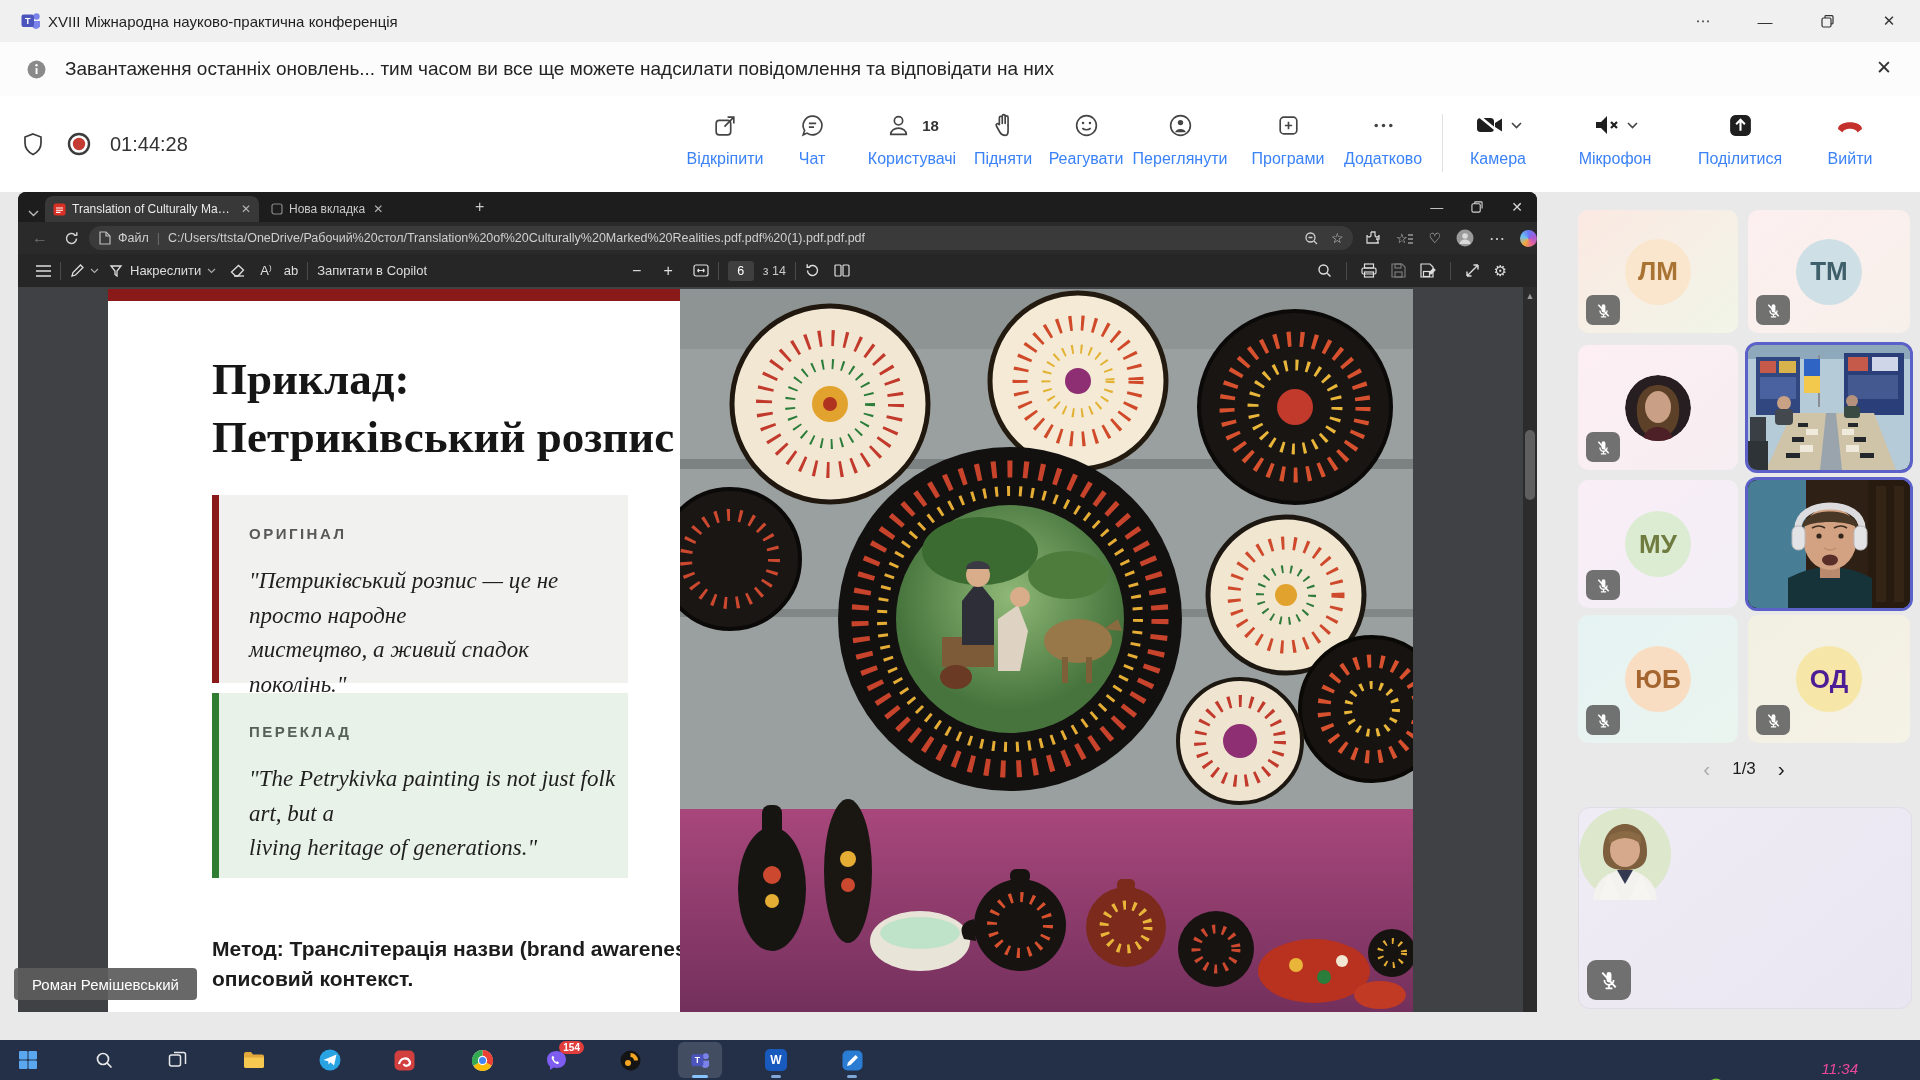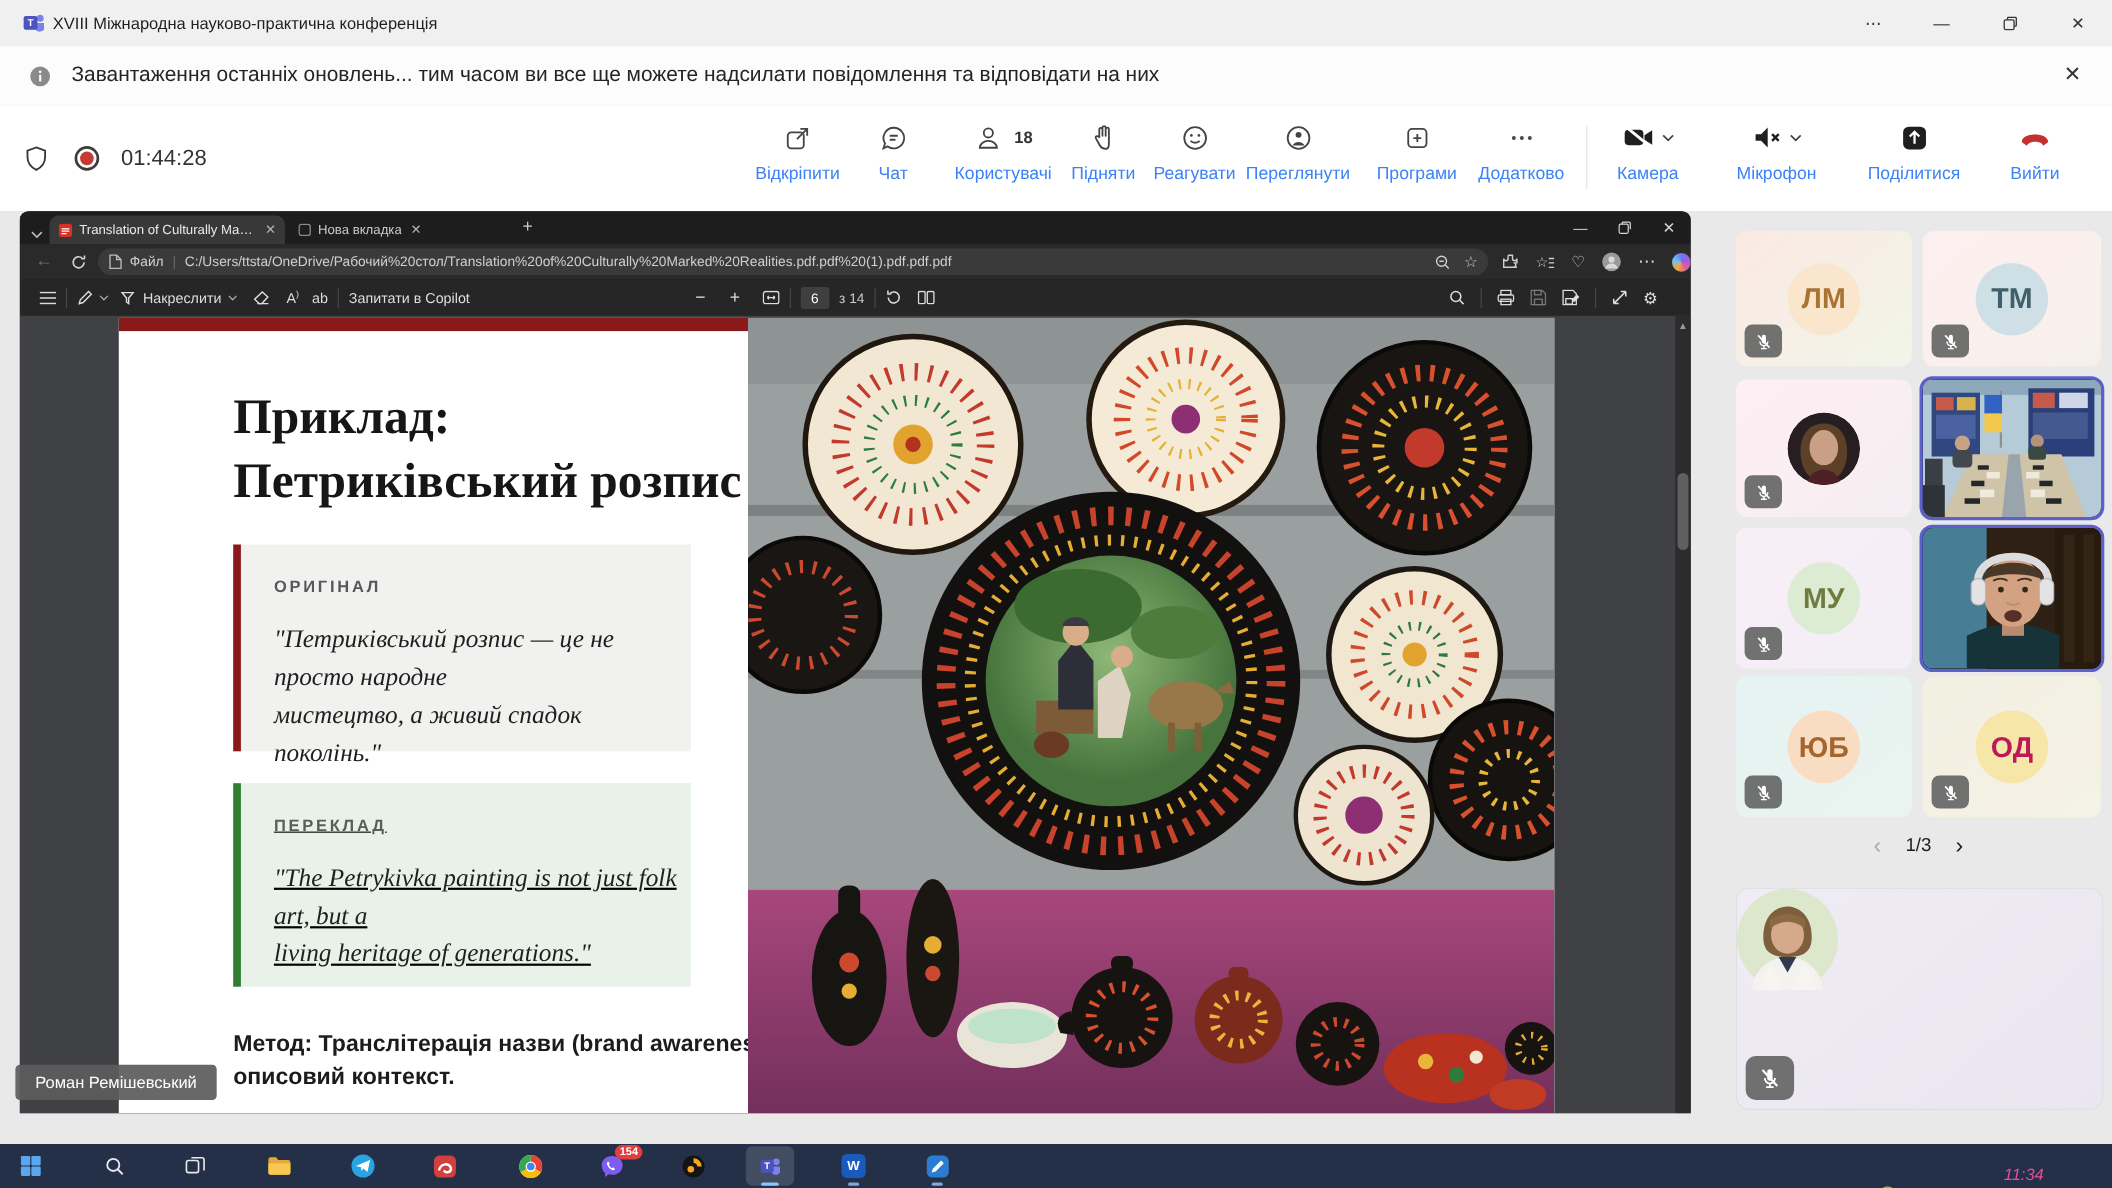--- a/index.html
+++ b/index.html
@@ -56,21 +56,21 @@
   .viewport{position:absolute;left:0;top:95px;width:100%;height:725px;background:#3f4144;}
   .page{position:absolute;left:90px;top:2px;width:1305px;height:723px;background:#ffffff;overflow:hidden;}
   .redbar{position:absolute;left:0;top:0;width:572px;height:12px;background:var(--slide-red);}
   .heading{position:absolute;left:104px;top:62px;font-family:"Liberation Serif",serif;
     font-weight:bold;font-size:45px;line-height:1.28;color:#161616;}
   .quotebox{position:absolute;left:104px;width:416px;padding:30px 0 0 30px;box-sizing:border-box;}
   .qb-label{font-size:15px;font-weight:bold;letter-spacing:2.5px;color:#575f58;}
   .qb-quote{font-family:"Liberation Serif",serif;font-style:italic;font-size:23px;
     line-height:1.5;color:#1f1f1f;margin-top:22px;}
   .box-orig{top:206px;height:188px;background:#f1f1f0;border-left:7px solid var(--slide-red);}
-  .box-trans{top:423px;height:185px;background:#e9f2e8;border-left:7px solid var(--slide-green);text-decoration:underline;}
+  .box-trans{top:404px;height:185px;background:#e9f2e8;border-left:7px solid var(--slide-green);}
   .method{position:absolute;left:104px;top:645px;font-size:21px;font-weight:bold;
     color:#1c1c1c;line-height:1.45;}
   .photo{position:absolute;left:572px;top:0;width:733px;height:723px;}
   .pdf-scroll{position:absolute;right:0;top:0;width:14px;height:725px;background:#2c2c2c;}
   .pdf-scroll .up{color:#9a9a9a;font-size:9px;text-align:center;padding-top:4px;}
   .pdf-thumb{position:absolute;left:2px;top:143px;width:10px;height:70px;background:#5f5f5f;border-radius:5px;}
   
   .presenter{position:absolute;left:14px;top:776px;height:32px;padding:0 18px;
     background:rgba(92,92,92,.93);border-radius:4px;color:#fff;font-size:15px;
     display:flex;align-items:center;}
@@ -762,21 +762,21 @@
       <div class="micoff">
         <svg width="17" height="17" viewBox="0 0 18 18">
             <rect x="7" y="2.5" width="4" height="8.5" rx="2" fill="#fff"></rect>
             <path d="M5.2 9 a3.8 4 0 0 0 7.6 0" fill="none" stroke="#fff" stroke-width="1.4"></path>
             <path d="M9 13 v2.2 M6.2 15.8 h5.6" stroke="#fff" stroke-width="1.4"></path>
             <line x1="3.5" y1="3" x2="14.5" y2="15" stroke="#fff" stroke-width="1.6"></line>
           </svg>
       </div>
     </div>
     <div class="tile" style="left: 1748px; top: 423px; width: 162px; height: 128px; background: linear-gradient(140deg, rgb(242, 240, 225), rgb(245, 242, 230));">
-      <div class="avatar" style="background: rgb(246, 231, 169); color: #be185d;">ОД</div>
+      <div class="avatar" style="background: rgb(246, 231, 169); color: #4c1d95;">ОД</div>
       <div class="micoff">
         <svg width="17" height="17" viewBox="0 0 18 18">
             <rect x="7" y="2.5" width="4" height="8.5" rx="2" fill="#fff"></rect>
             <path d="M5.2 9 a3.8 4 0 0 0 7.6 0" fill="none" stroke="#fff" stroke-width="1.4"></path>
             <path d="M9 13 v2.2 M6.2 15.8 h5.6" stroke="#fff" stroke-width="1.4"></path>
             <line x1="3.5" y1="3" x2="14.5" y2="15" stroke="#fff" stroke-width="1.6"></line>
           </svg>
       </div>
     </div>
 

